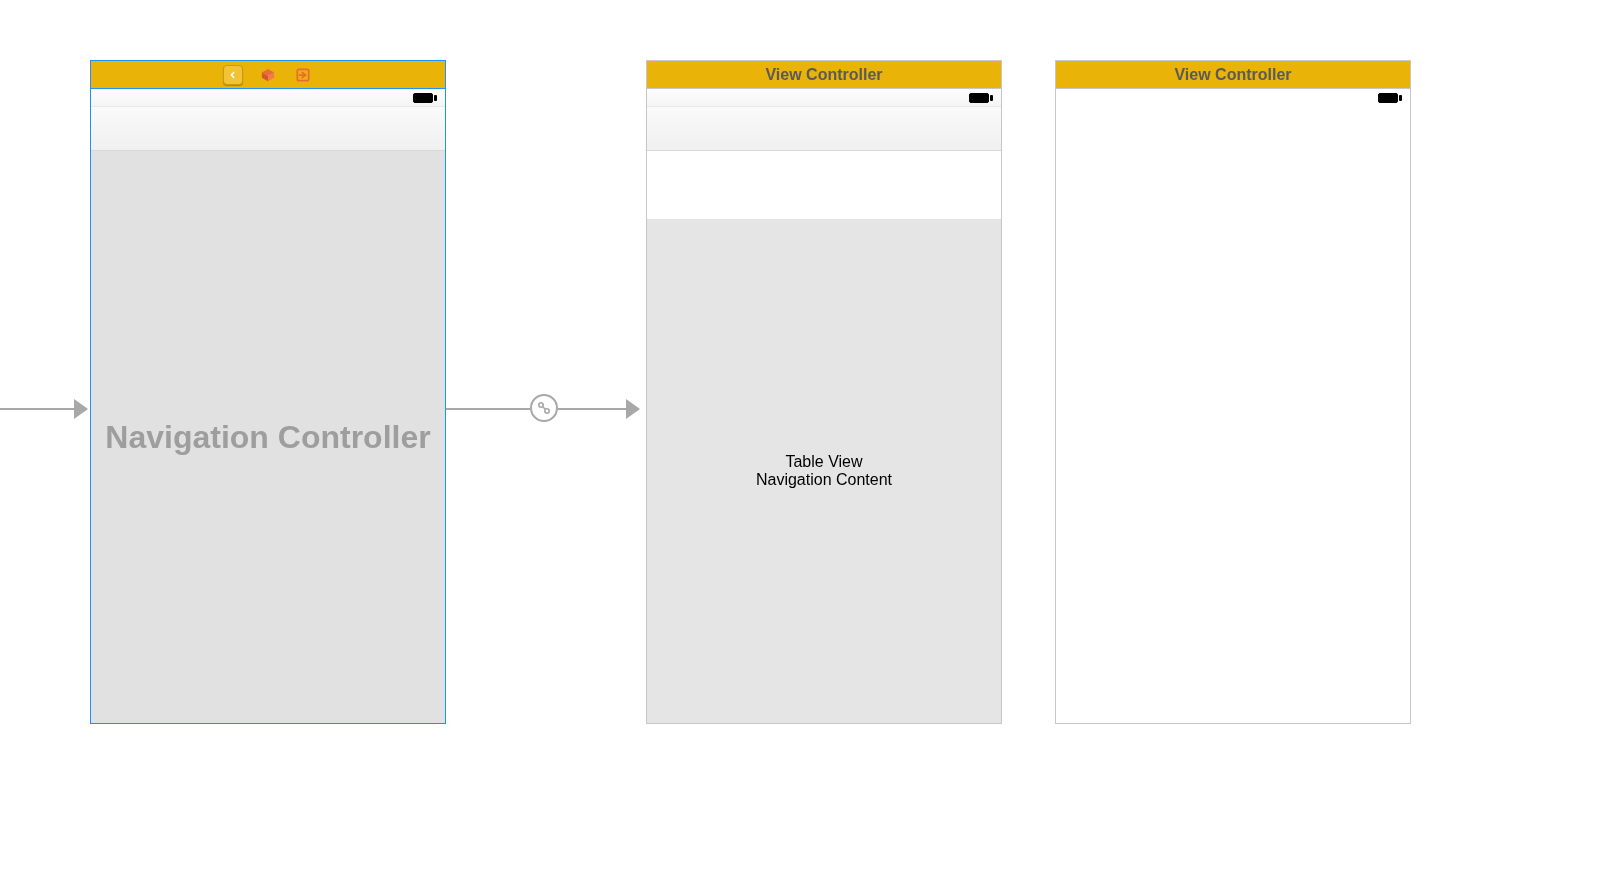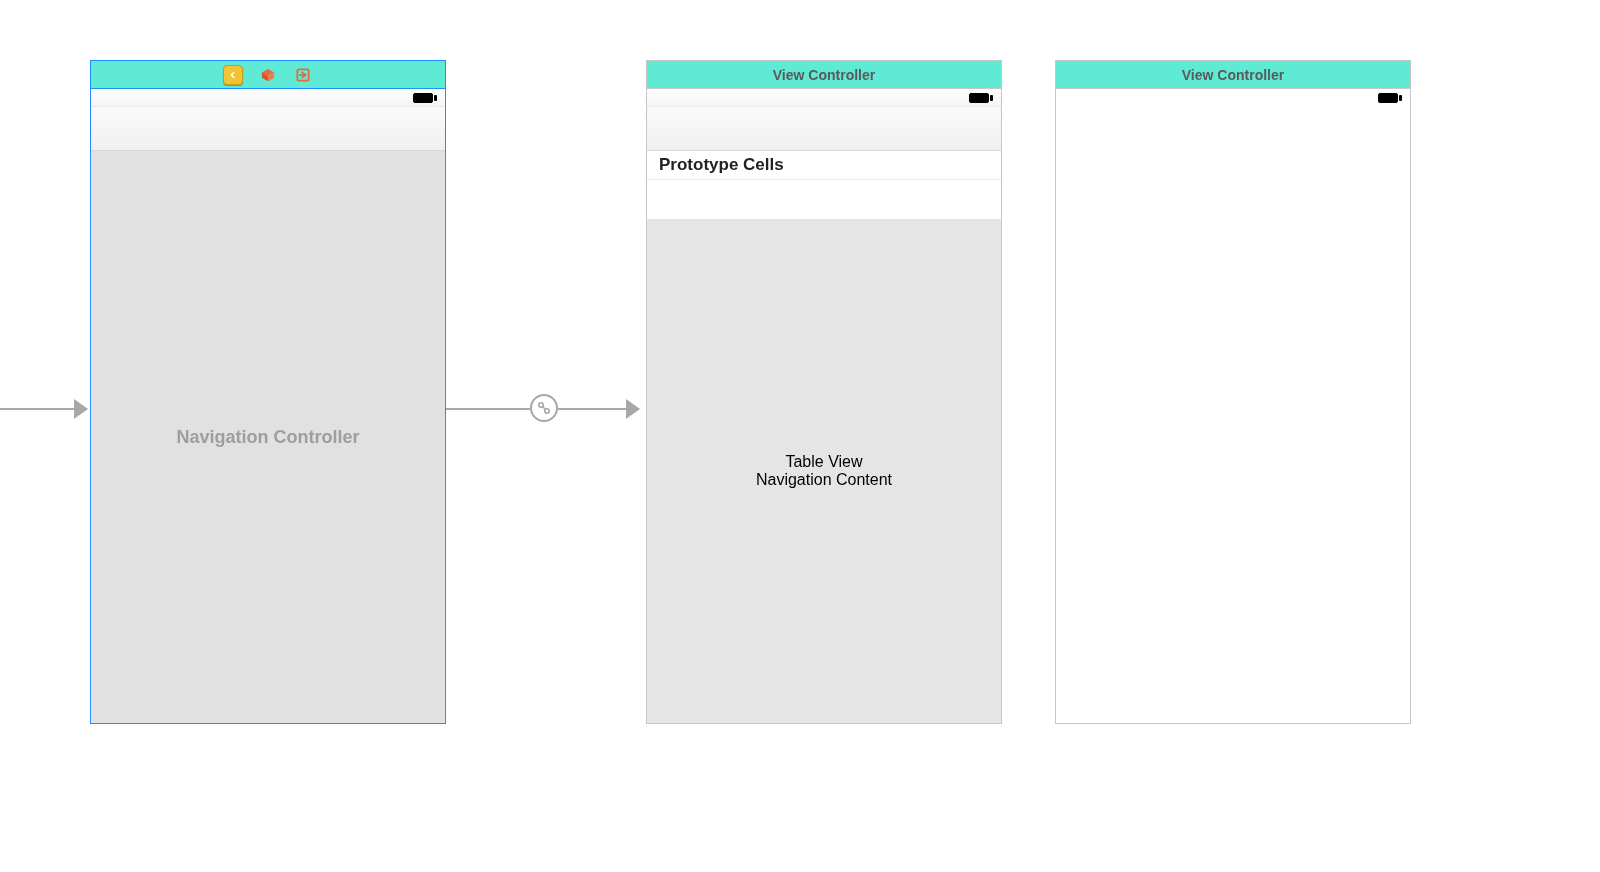--- a/index.html
+++ b/index.html
@@ -19,26 +19,26 @@
       height: 664px;
       background: #ffffff;
       border: 1px solid #c7c7c7;
     }
     .scene.selected { border: 1px solid #1e90ff; }
 
     
     .dock {
       height: 28px;
       width: 100%;
-      background: #5eead4;
+      background: #eab308;
       border-bottom: 1px solid #c7c7c7;
       display: flex;
       align-items: center;
       justify-content: center;
-      font-size: 14px;
+      font-size: 16px;
       font-weight: 600;
       color: #5a5a5a;
       position: relative;
     }
     .dock.selected { border-bottom-color: #1e90ff; }
 
     
     .dock-icons {
       display: flex;
       align-items: center;
@@ -106,21 +106,21 @@
       position:absolute;
       top:90px; 
       left:0; right:0; bottom:0;
       background:#e1e1e1;
       display:flex;
       flex-direction:column;
       align-items:center;
       justify-content:center;
     }
     .scene-body .big-label {
-      font-size: 18px;
+      font-size: 32px;
       font-weight: 600;
       color:#9e9e9e;
     }
 
     
     .proto-section {
       position:absolute;
       top:90px; left:0; right:0;
       background:#ffffff;
       border-bottom:1px solid #d8d8d8;
@@ -251,24 +251,20 @@
     <span>View Controller</span>
   </div>
   <div class="status-bar">
     <div class="battery">
       <div class="battery-body"></div>
         <div class="battery-tip"></div>
     </div>
   </div>
   <div class="nav-bar"></div>
 
-  <div class="proto-section">
-    <div class="proto-header">Prototype Cells</div>
-    <div class="proto-cell"></div>
-  </div>
 
   <div class="table-body">
     <div class="big-label">Table View</div>
     <div class="sub-label">Navigation Content</div>
   </div>
 </div>
 
 <div id="scene3" class="scene scene3">
   <div class="dock">
     <span>View Controller</span>

